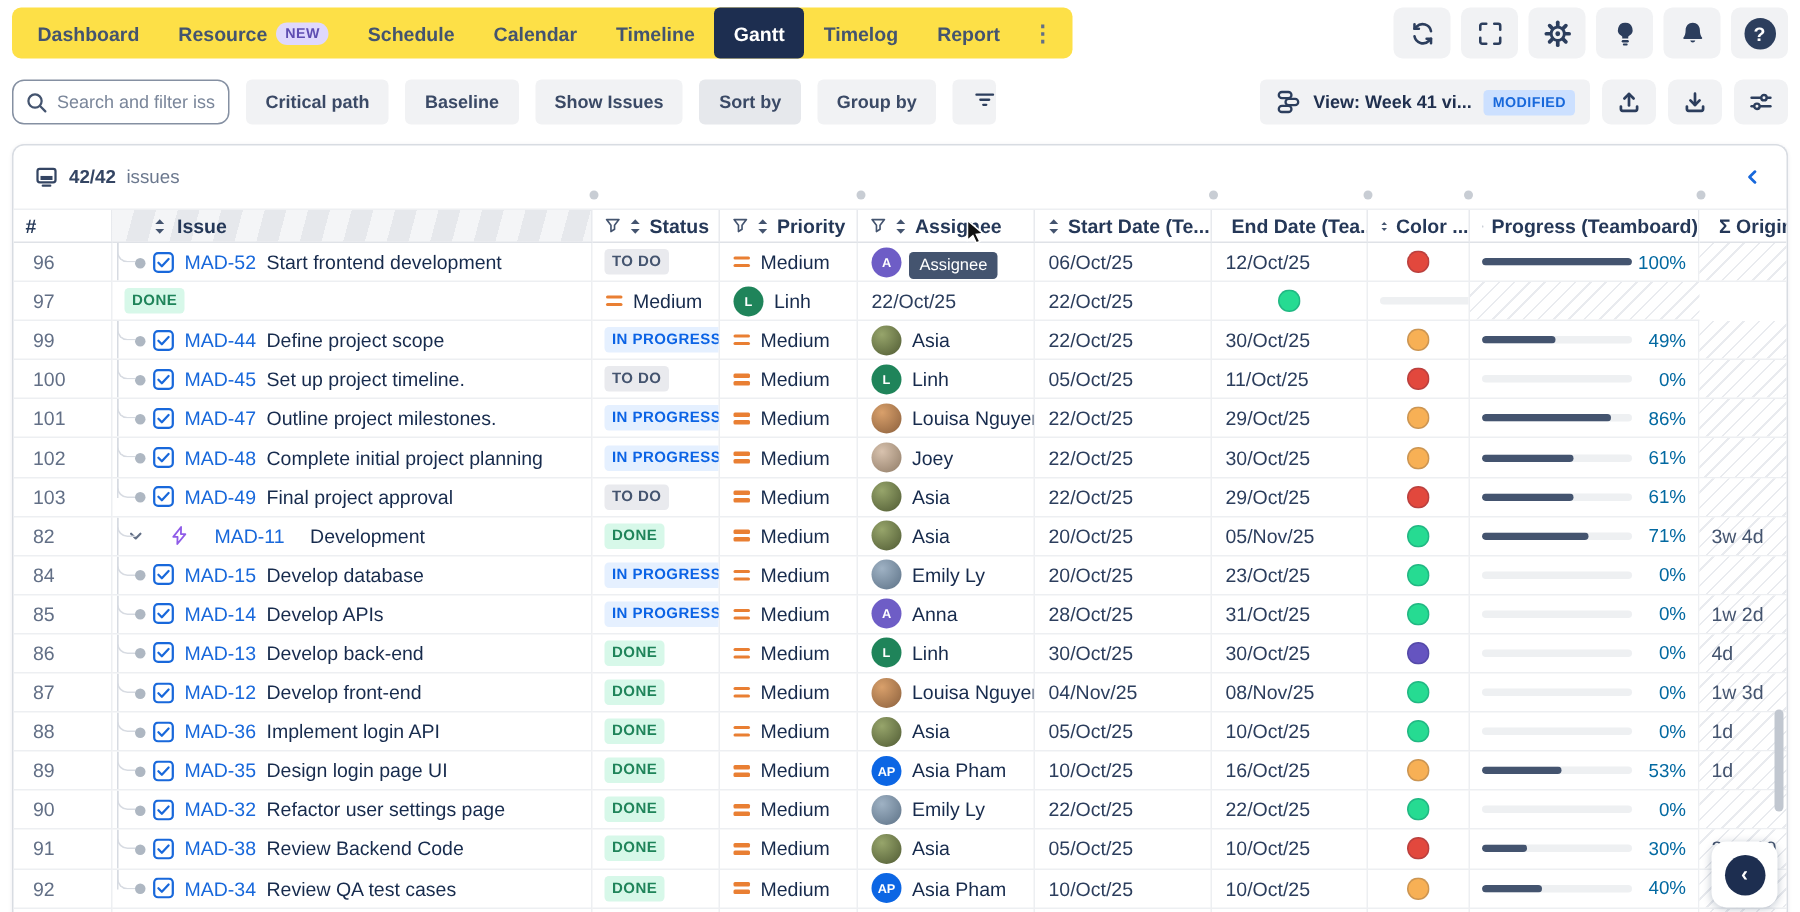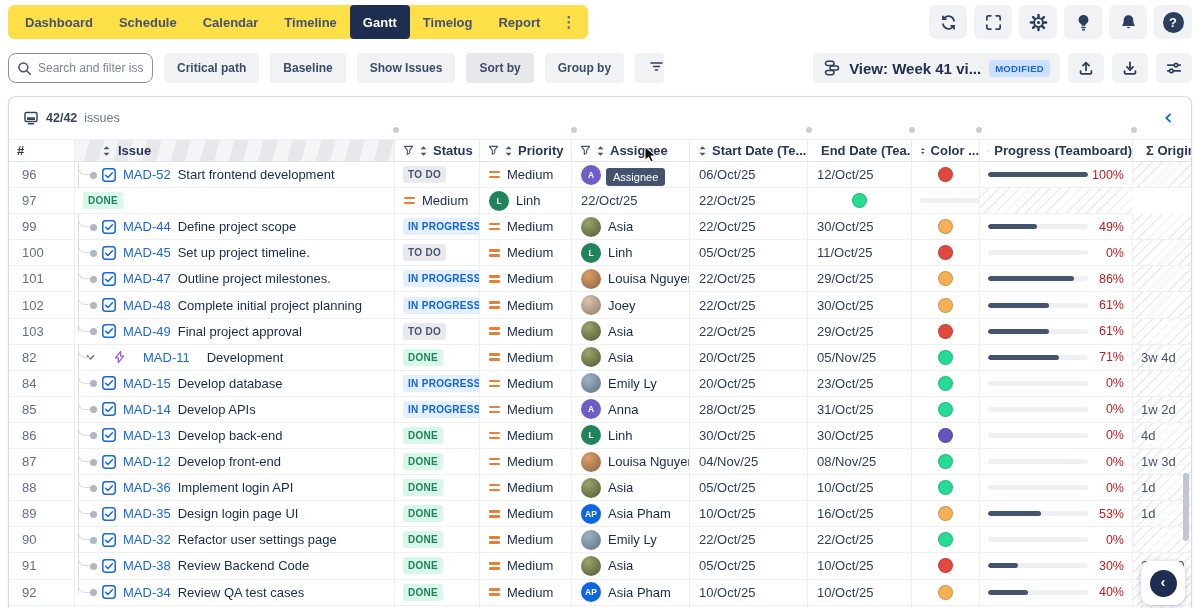--- a/index.html
+++ b/index.html
@@ -32,21 +32,21 @@
     font-family:"Liberation Sans", sans-serif; background:transparent; }
   .search input::placeholder { color:#7A869A; }
   .tb-btn { height:30px; background:#F1F2F4; border:none; border-radius:4px; padding:0 13px;
     font-size:12px; font-weight:700; color:#3B4A66; margin-left:11px;
     font-family:"Liberation Sans", sans-serif; white-space:nowrap; }
   .tb-btn.subtle-active { background:#E6E8EC; }
   .tb-iconbtn { width:29px; }
   .tb-right { margin-left:auto; display:flex; align-items:center; gap:8px; }
   .view-chip { height:30px; background:#F1F2F4; border-radius:4px; display:flex;
     align-items:center; gap:8px; padding:0 10px; }
-  .view-chip .vlabel { font-size:15px; font-weight:700; color:#20304F; white-space:nowrap; }
+  .view-chip .vlabel { font-size:12px; font-weight:700; color:#20304F; white-space:nowrap; }
   .badge-modified { background:#CCE0FF; color:#1868DB; font-size:9.5px; font-weight:700;
     padding:3px 6px; border-radius:3px; letter-spacing:.3px; }
   .sq { width:36px; height:30px; }
 
   
   .card { position:absolute; left:8px; top:96px; width:1184px; height:520px; background:#fff;
     border:1px solid #D8DCE2; border-bottom:none; border-radius:8px 8px 0 0;
     box-shadow:0 1px 3px rgba(9,30,66,.08); overflow:hidden; }
   .card-head { height:42px; display:flex; align-items:center; padding:0 14px 0 14px; position:relative; }
   .count-wrap { display:flex; align-items:center; gap:7px; font-size:12.5px; }
@@ -88,41 +88,45 @@
   .prio-icon i { display:block; width:11px; height:2.5px; background:#E97F33; border-radius:1px; }
   .c-assignee { gap:7px; padding-left:9px; }
   .avatar { width:20px; height:20px; border-radius:50%; flex:none; color:#fff; font-size:8.5px;
     font-weight:700; display:flex; align-items:center; justify-content:center; }
   .c-date { padding-left:9px; color:#2C3E5D; }
   .c-color { justify-content:center; }
   .dot { width:15px; height:15px; border-radius:50%; border:1px solid rgba(9,30,66,.18); }
   .c-progress { padding:0 8px; }
   .track { width:100px; height:5px; border-radius:3px; background:#EEF0F2; overflow:hidden; flex:none; }
   .fill { display:block; height:100%; background:#44546F; border-radius:3px; }
-  .pct { margin-left:auto; font-size:12.5px; color:#b91c1c; }
+  .pct { margin-left:auto; font-size:12.5px; color:#0369a1; }
   .c-origin { padding-left:8px; font-size:12.5px; color:#44546F;
     background:repeating-linear-gradient(135deg,#fff 0 6px,#E9EBEF 6px 7.2px); }
 
   
   .vscroll { position:absolute; right:2px; top:376px; width:6px; height:68px; background:#C1C7D0; border-radius:3px; }
   .fab-plate { position:absolute; left:1141px; top:561px; width:44px; height:44px; background:#fff;
     border-radius:10px; box-shadow:0 1px 6px rgba(9,30,66,.25); display:flex; align-items:center; justify-content:center; }
   .fab { width:27px; height:27px; border-radius:50%; background:#1D2E50; color:#fff;
     display:flex; align-items:center; justify-content:center; font-size:14px; font-weight:700; padding-bottom:2px; }
   .tooltip { position:absolute; left:606px; top:168px; background:#44546F; color:#fff;
     font-size:11px; padding:3px 7px; border-radius:3px; z-index:50; }
   .cursor { position:absolute; left:644px; top:146px; z-index:60; }
 </style>
 </head>
 <body>
 
 <div class="topbar">
   <div class="nav-item">
       <span>Dashboard</span>
     </div>
+  <div class="nav-item">
+    <span>Resource</span>
+    <span class="badge-new">NEW</span>
+  </div>
   <div class="nav-item">
       <span>Schedule</span>
     </div>
   <div class="nav-item">
       <span>Calendar</span>
     </div>
   <div class="nav-item">
       <span>Timeline</span>
     </div>
   <div class="nav-item active">

